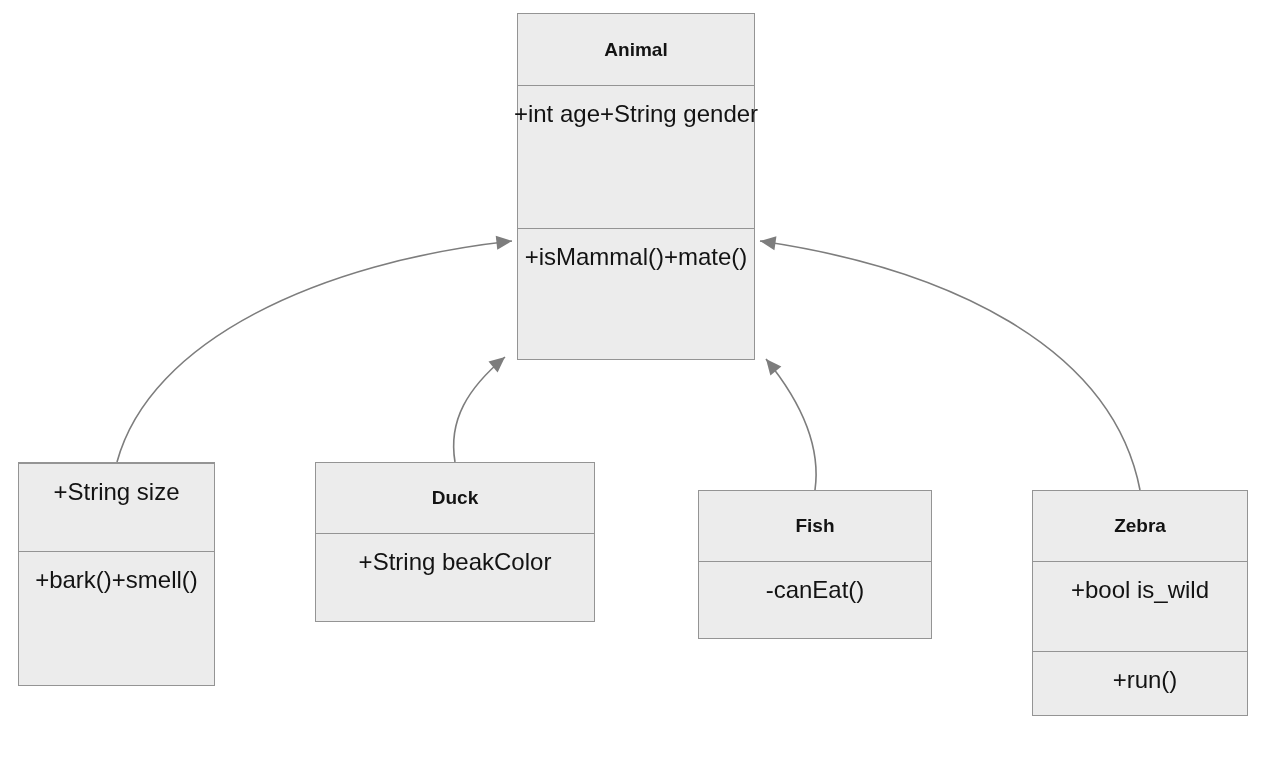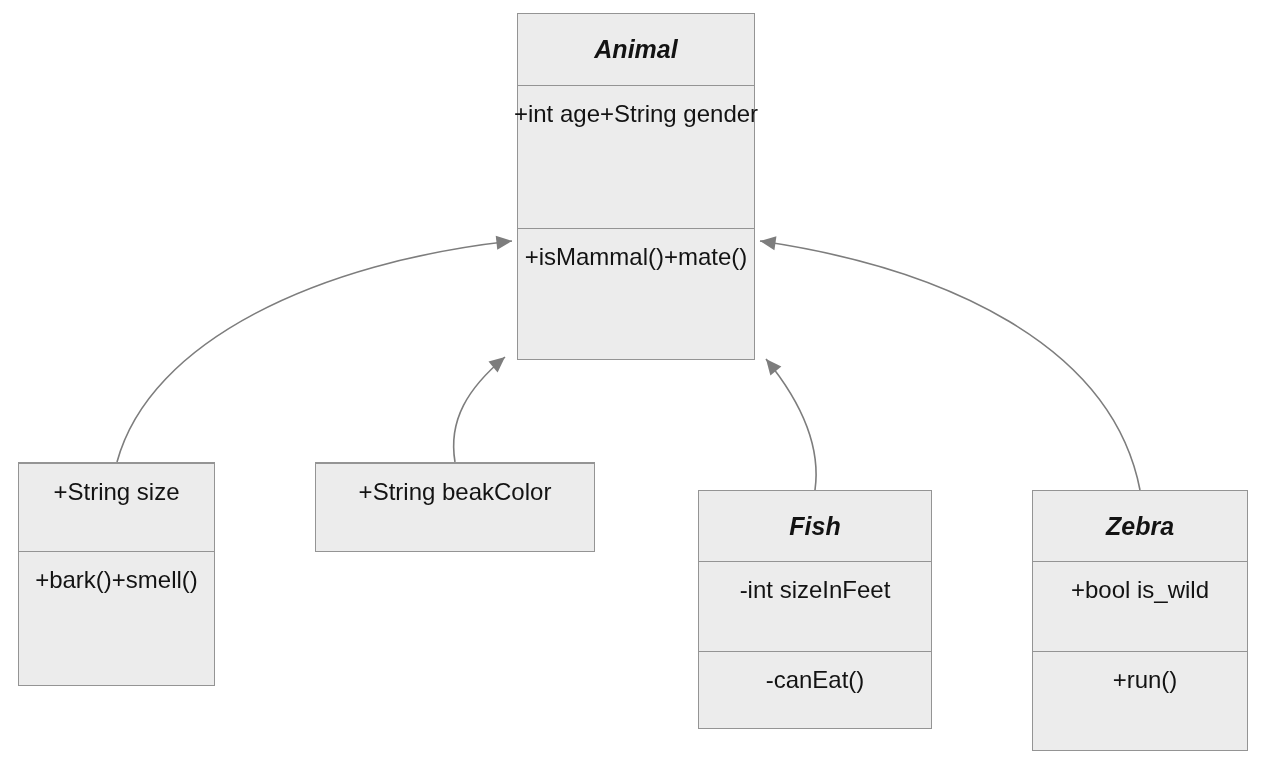--- a/index.html
+++ b/index.html
@@ -30,23 +30,22 @@
     border: 1px solid #949494;
     box-sizing: border-box;
     color: #131313;
     font-size: 24px;
   }
   .class-title {
     display: flex;
     align-items: center;
     justify-content: center;
     font-weight: bold;
-    font-size: 25px;
+    font-size: 19px;
     box-sizing: border-box;
-    font-style: italic;
   }
   .class-section {
     border-top: 1px solid #949494;
     box-sizing: border-box;
     padding: 0 14px;
     display: flex;
     justify-content: center;
   }
   .member-row {
     height: 56px;
@@ -88,38 +87,36 @@
     <div class="class-section" style="height:88px;">
       <div class="member-row">+String size</div>
     </div>
     <div class="class-section" style="height:134px;">
       <div class="member-row">+bark()</div>
       <div class="member-row">+smell()</div>
     </div>
   </div>
 
   <div class="class-box" style="left:315px; top:462px; width:280px;">
+    <div class="class-title" style="height:70px;">Duck</div>
     <div class="class-section" style="height:88px;">
       <div class="member-row">+String beakColor</div>
     </div>
   </div>
 
   <div class="class-box" style="left:698px; top:490px; width:234px;">
     <div class="class-title" style="height:70px;">Fish</div>
-    <div class="class-section" style="height:90px;">
-      <div class="member-row">-int sizeInFeet</div>
-    </div>
     <div class="class-section" style="height:77px;">
       <div class="member-row">-canEat()</div>
     </div>
   </div>
 
   <div class="class-box" style="left:1032px; top:490px; width:216px;">
     <div class="class-title" style="height:70px;">Zebra</div>
     <div class="class-section" style="height:90px;justify-content:center;">
       <div class="member-row">+bool is_wild</div>
     </div>
-    <div class="class-section" style="height:99px;padding-left:24px;">
+    <div class="class-section" style="height:64px;padding-left:24px;">
       <div class="member-row">+run()</div>
     </div>
   </div>
 
 </div>
 
 </body></html>

